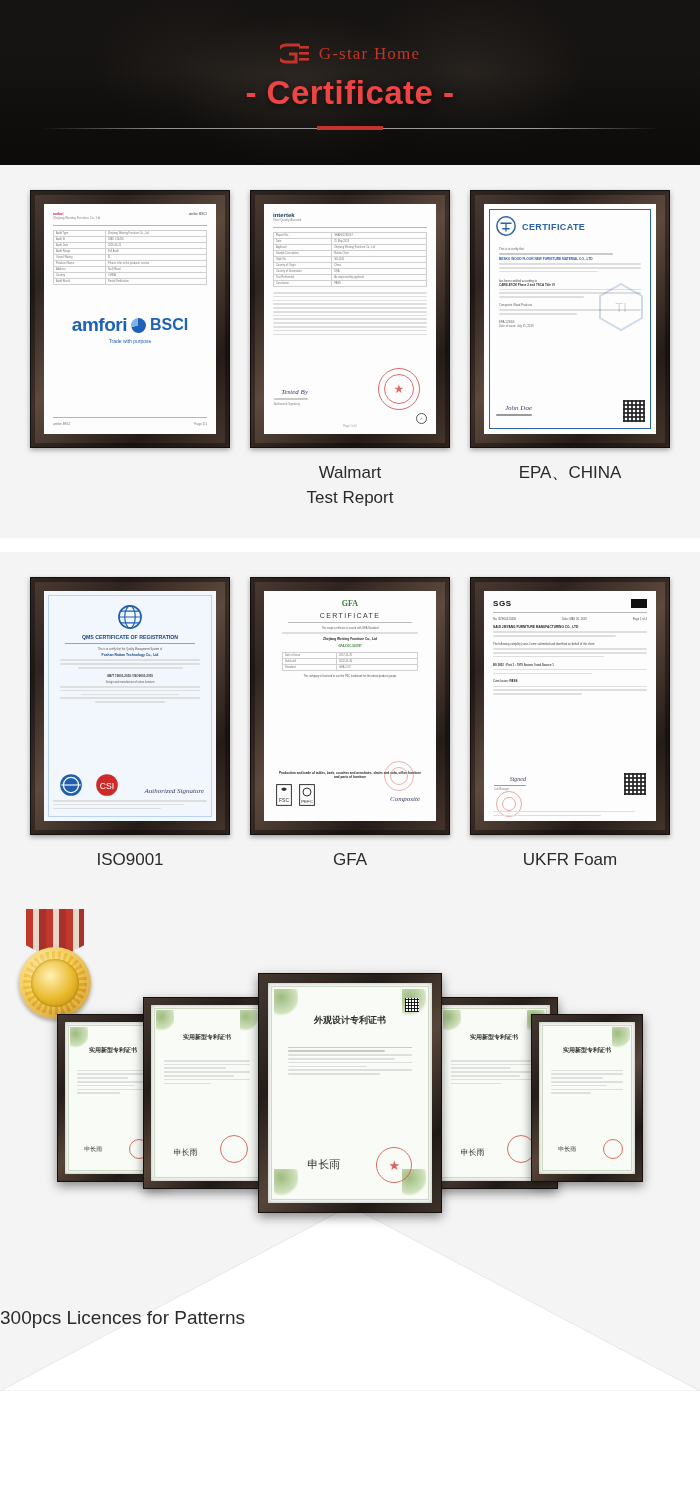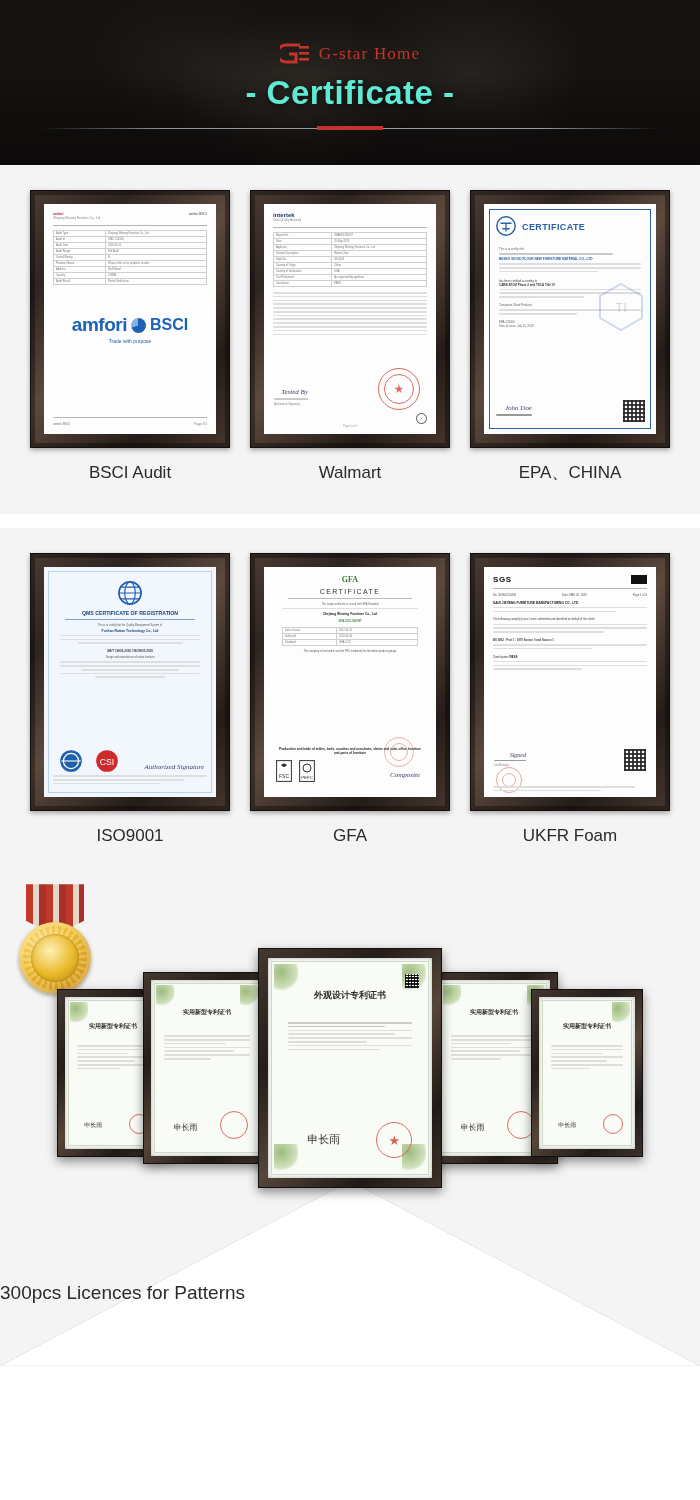--- a/index.html
+++ b/index.html
@@ -62,21 +62,21 @@
   }
   .brand-name {
     color: #c4342a;
     font-size: 17px;
     letter-spacing: 1.2px;
     font-family: "Liberation Serif", serif;
     font-weight: 400;
   }
   .cert-title {
     margin-top: 6px;
-    color: #5eead4;
+    color: #ef4444;
     font-size: 33px;
     font-weight: bold;
     letter-spacing: 0.5px;
     font-family: "Liberation Sans", sans-serif;
     text-shadow: 0 2px 6px rgba(0,0,0,0.6);
     text-align: right;
   }
   .divider-wrap {
     margin-top: 12px;
     width: 620px;
@@ -470,21 +470,20 @@
             <div style="position:absolute;left:9px;right:9px;bottom:8px;">
               <div class="hr"></div>
               <div style="display:flex;justify-content:space-between;font-size:3.2px;color:#777;">
                 <span>amfori BSCI</span>
                 <span>Page 1/1</span>
               </div>
             </div>
           </div>
         </div>
       </div>
-      <div class="caption">BSCI Audit</div>
     </div>
 
     <div class="cert-cell">
       <div class="frame">
         <div class="frame-inner">
           <div class="doc">
             <div class="doc-head">
               <div>
                 <div style="font-size:6px;font-weight:bold;color:#1b3a6b;">intertek</div>
                 <div class="tiny-sub">Total Quality Assured</div>
@@ -553,20 +552,21 @@
             <div class="stamp-red" style="right:16px;bottom:24px;">
               <span class="star">★</span>
             </div>
             <div style="position:absolute;right:9px;bottom:10px;width:9px;height:9px;border:0.7px solid #555;border-radius:50%;font-size:4px;text-align:center;line-height:9px;color:#555;">✓</div>
             <div style="position:absolute;left:9px;right:9px;bottom:6px;font-size:2.6px;color:#999;text-align:center;">Page 1 of 4</div>
           </div>
         </div>
       </div>
       <div class="caption two-line">
         <div>Walmart</div>
+        <div>Test Report</div>
       </div>
     </div>
 
     <div class="cert-cell">
       <div class="frame">
         <div class="frame-inner">
           <div class="doc" style="padding:7px;">
             <div style="position:absolute;inset:5px;border:1px solid #2a62a8;"></div>
             <div style="position:relative;display:flex;align-items:center;gap:5px;margin:4px 0 0 4px;">
               <span>

